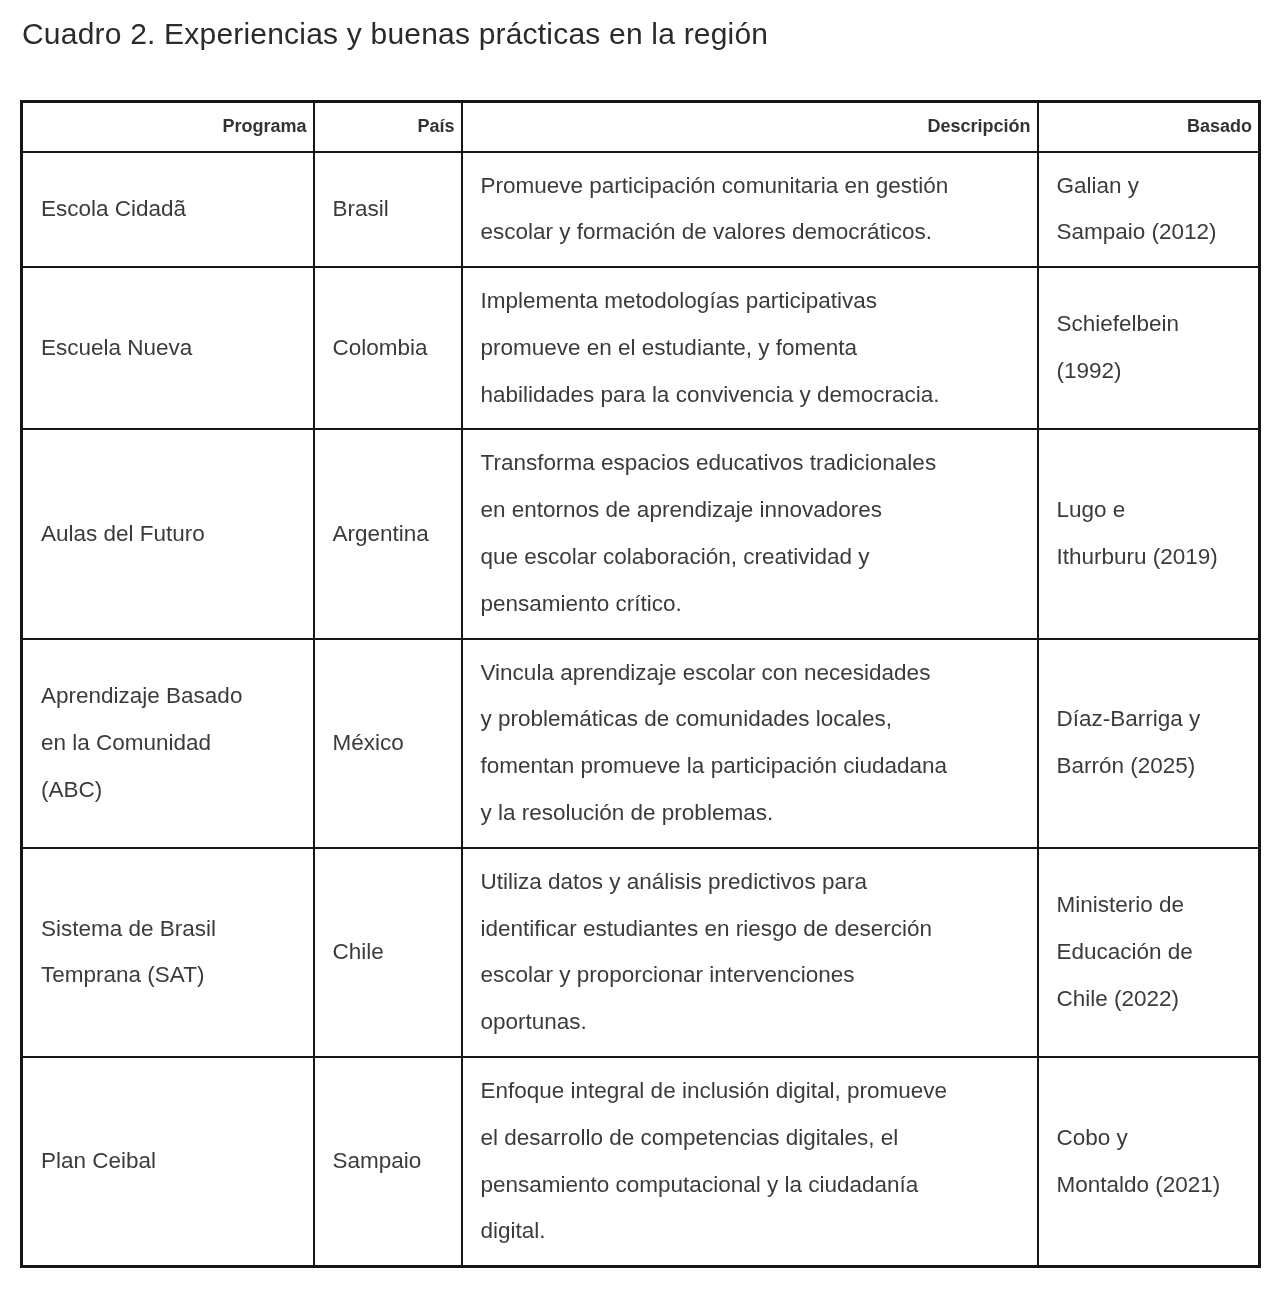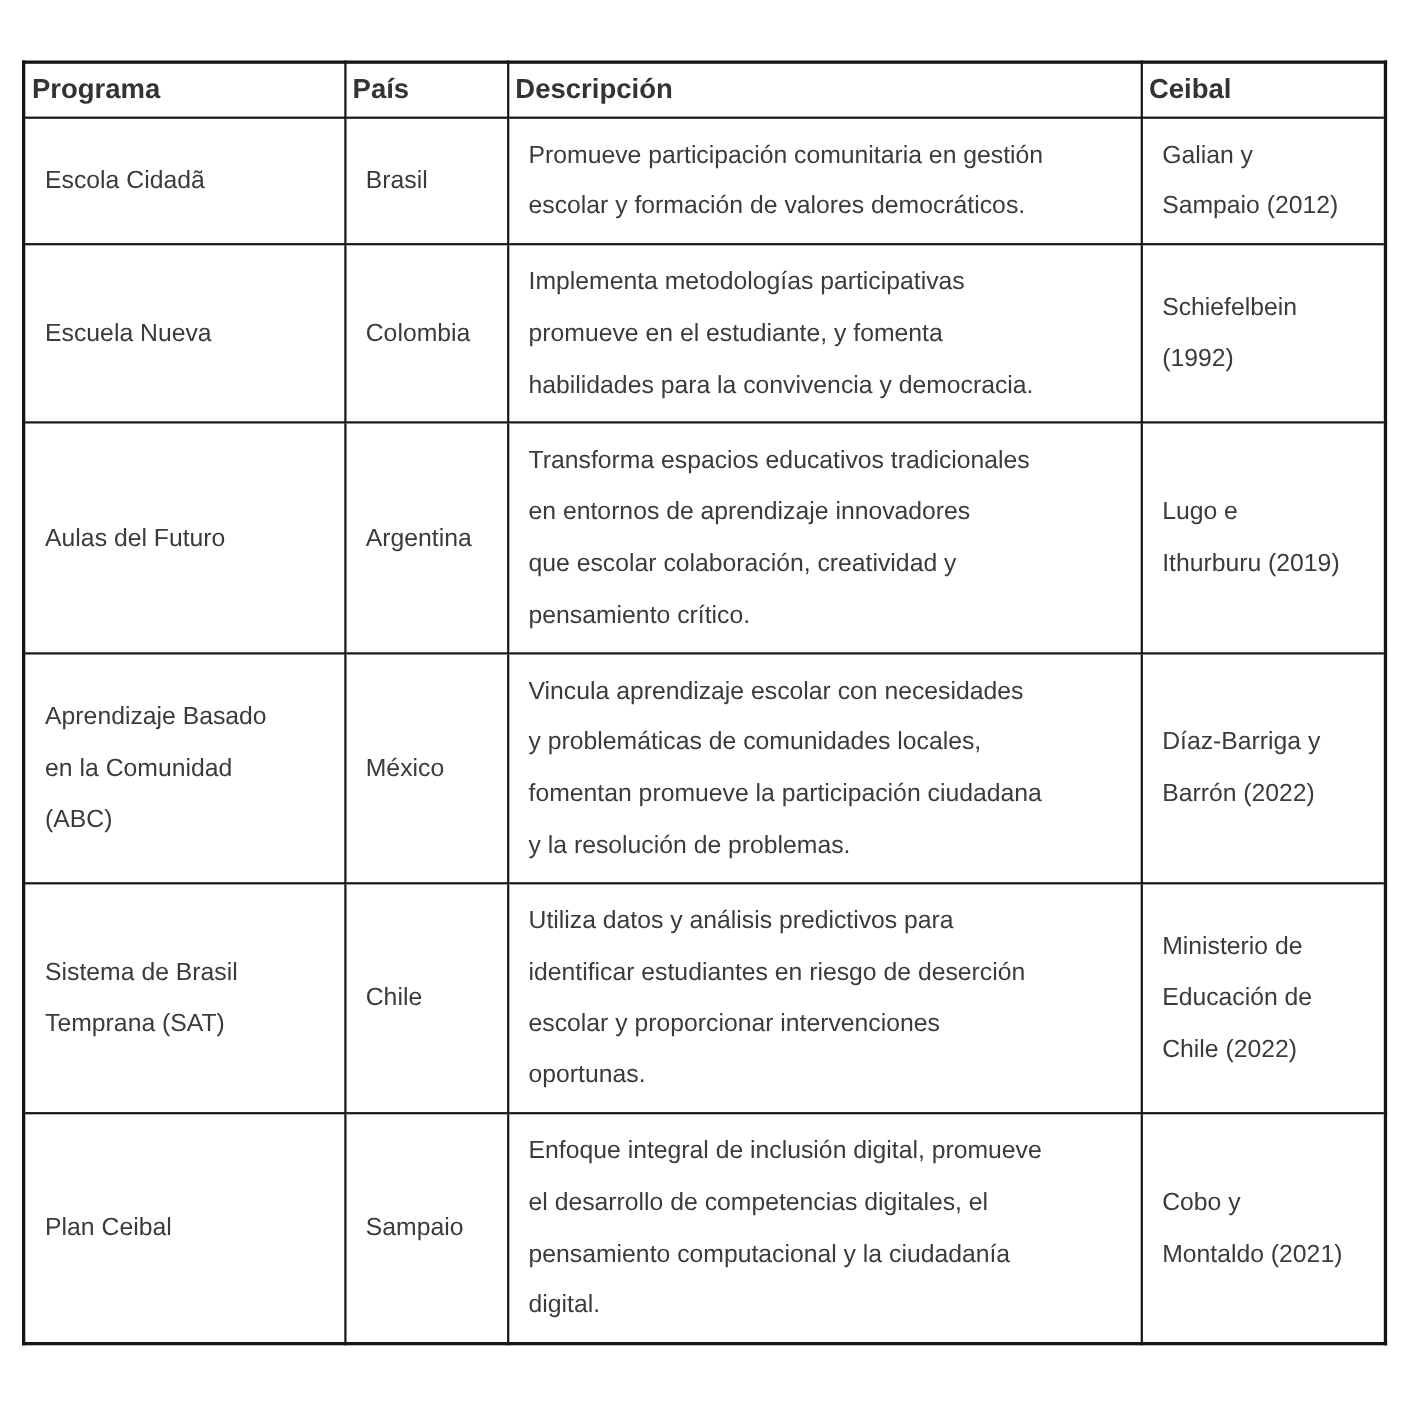--- a/index.html
+++ b/index.html
@@ -38,56 +38,57 @@
   col.c-pais     { width: 148px; }
   col.c-desc     { width: 576px; }
   col.c-fuente   { width: 222px; }
 
   th, td {
     border: 2px solid #161616;
     vertical-align: middle;
     box-sizing: border-box;
   }
   th {
-    font-size: 25px;
+    font-size: 18px;
     font-weight: bold;
     color: #333333;
-    text-align: left;
+    text-align: right;
     height: 50px;
     padding: 4px 6px;
   }
   td {
     font-size: 22.5px;
     color: #3b3b3b;
     text-align: left;
     padding: 10px 18px;
     line-height: 2.08;
     white-space: pre-line;
   }
   td.cell-desc { padding-right: 14px; }
 </style>
 </head>
 <body>
 
 <div class="page">
 
+  <h1 class="table-caption">Cuadro 2. Experiencias y buenas prácticas en la región</h1>
 
   <table class="practices">
     <colgroup>
       <col class="c-programa">
       <col class="c-pais">
       <col class="c-desc">
       <col class="c-fuente">
     </colgroup>
     <thead>
       <tr>
         <th>Programa</th>
         <th>País</th>
         <th>Descripción</th>
-        <th>Ceibal</th>
+        <th>Basado</th>
       </tr>
     </thead>
     <tbody>
       <tr>
         <td class="cell-programa">Escola Cidadã</td>
         <td class="cell-pais">Brasil</td>
         <td class="cell-desc">Promueve participación comunitaria en gestión
 escolar y formación de valores democráticos.</td>
         <td class="cell-fuente">Galian y
 Sampaio (2012)</td>
@@ -114,21 +115,21 @@
       <tr>
         <td class="cell-programa">Aprendizaje Basado
 en la Comunidad
 (ABC)</td>
         <td class="cell-pais">México</td>
         <td class="cell-desc">Vincula aprendizaje escolar con necesidades
 y problemáticas de comunidades locales,
 fomentan promueve la participación ciudadana
 y la resolución de problemas.</td>
         <td class="cell-fuente">Díaz-Barriga y
-Barrón (2022)</td>
+Barrón (2025)</td>
       </tr>
       <tr>
         <td class="cell-programa">Sistema de Brasil
 Temprana (SAT)</td>
         <td class="cell-pais">Chile</td>
         <td class="cell-desc">Utiliza datos y análisis predictivos para
 identificar estudiantes en riesgo de deserción
 escolar y proporcionar intervenciones
 oportunas.</td>
         <td class="cell-fuente">Ministerio de

